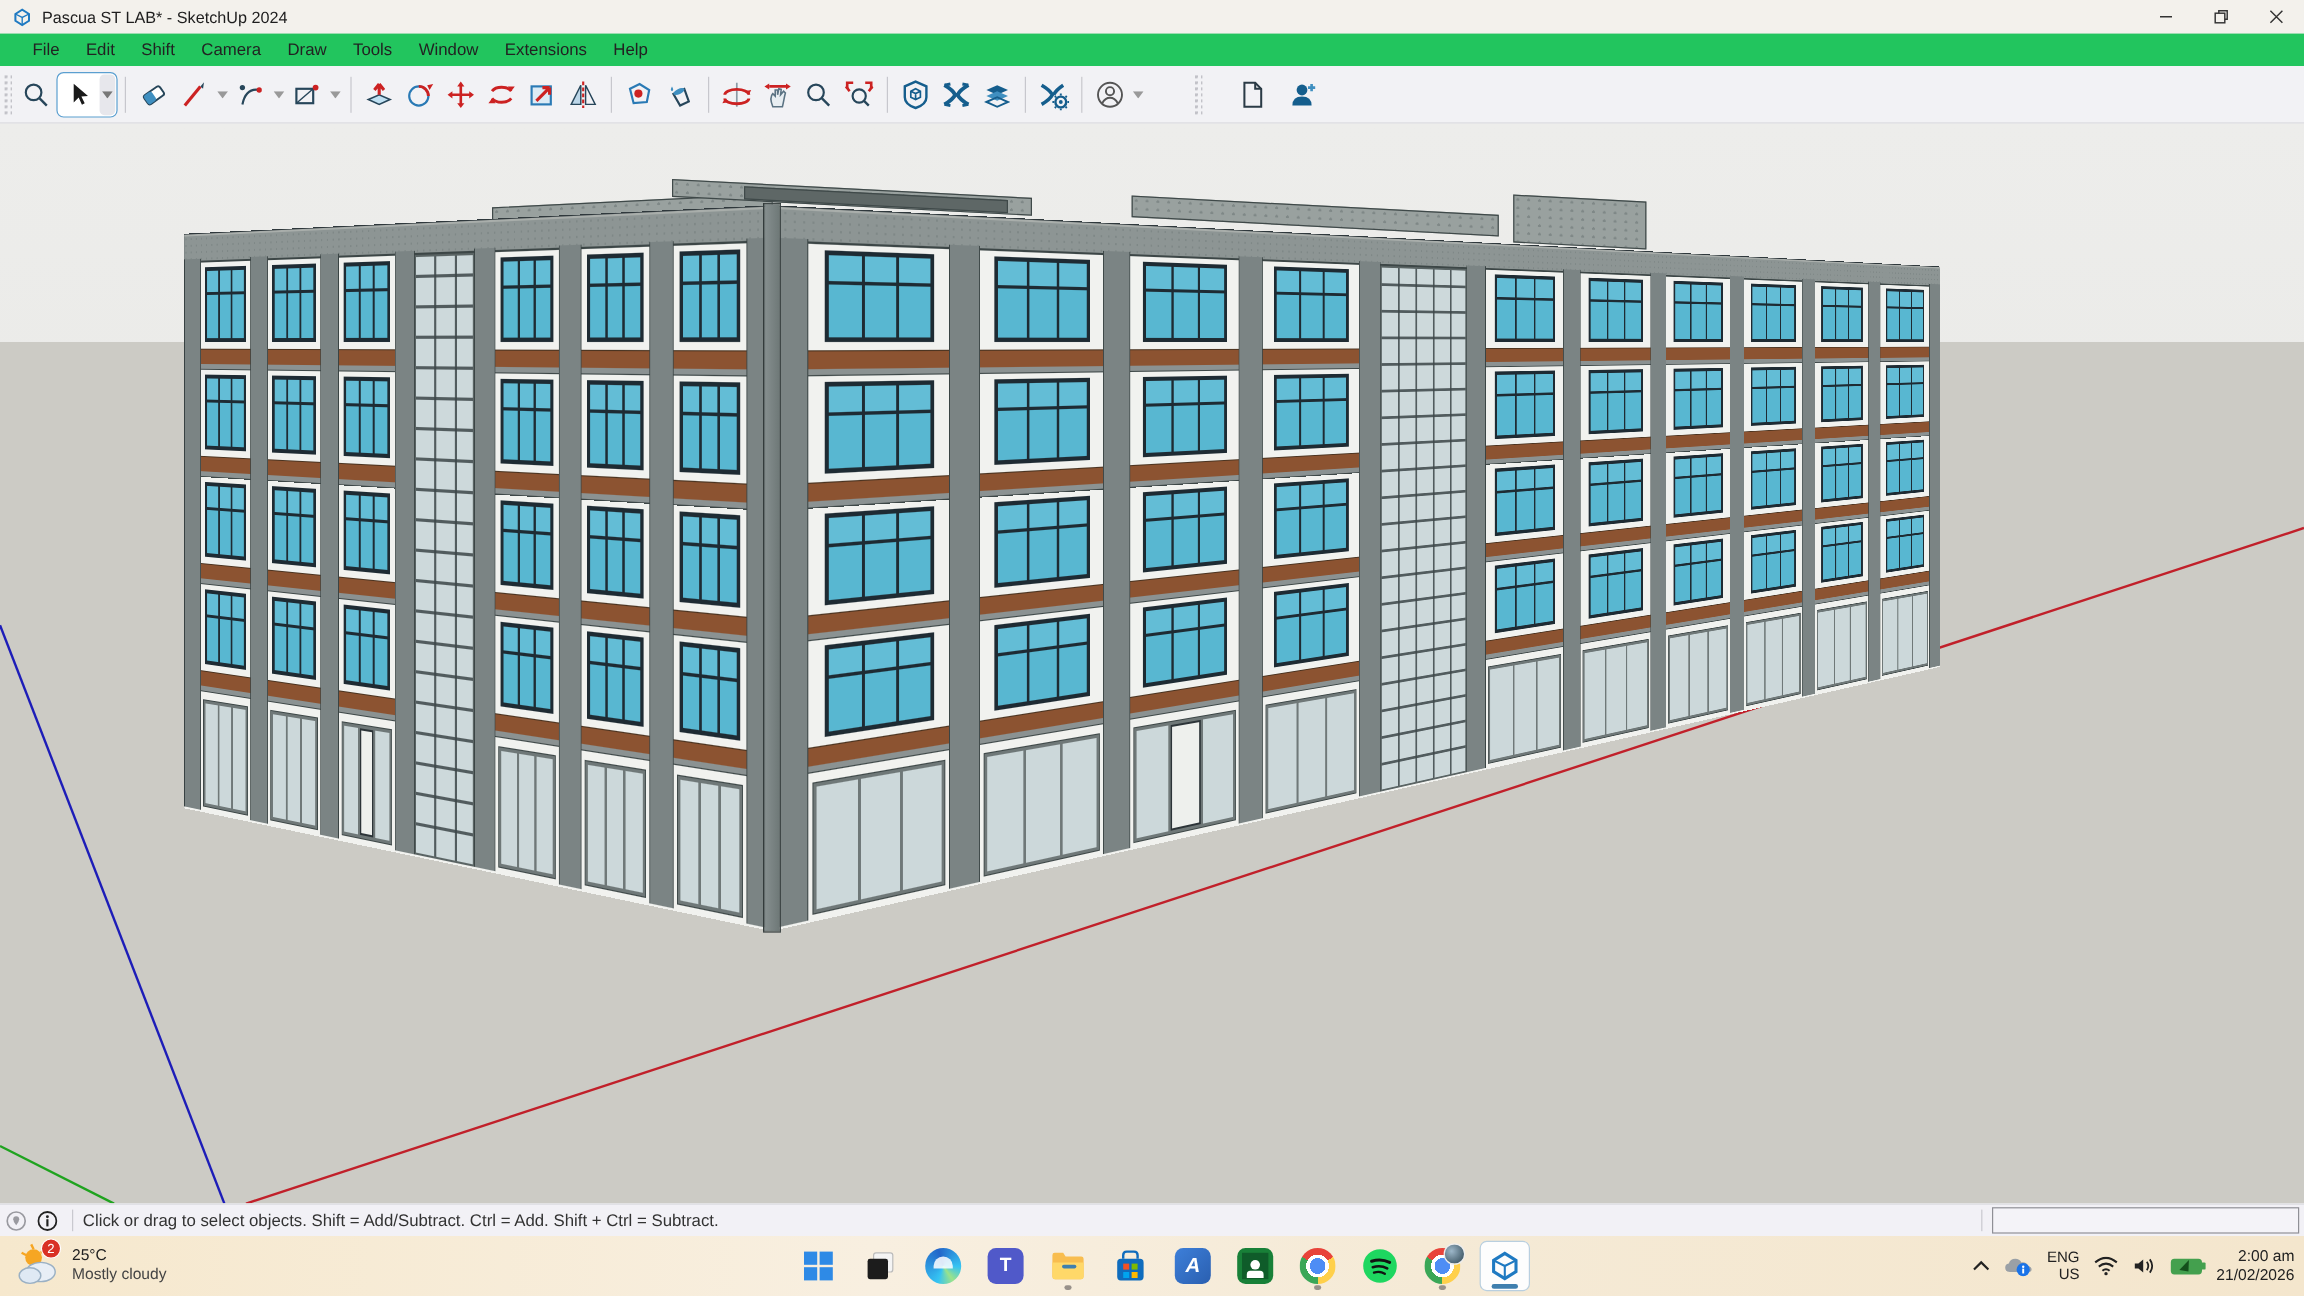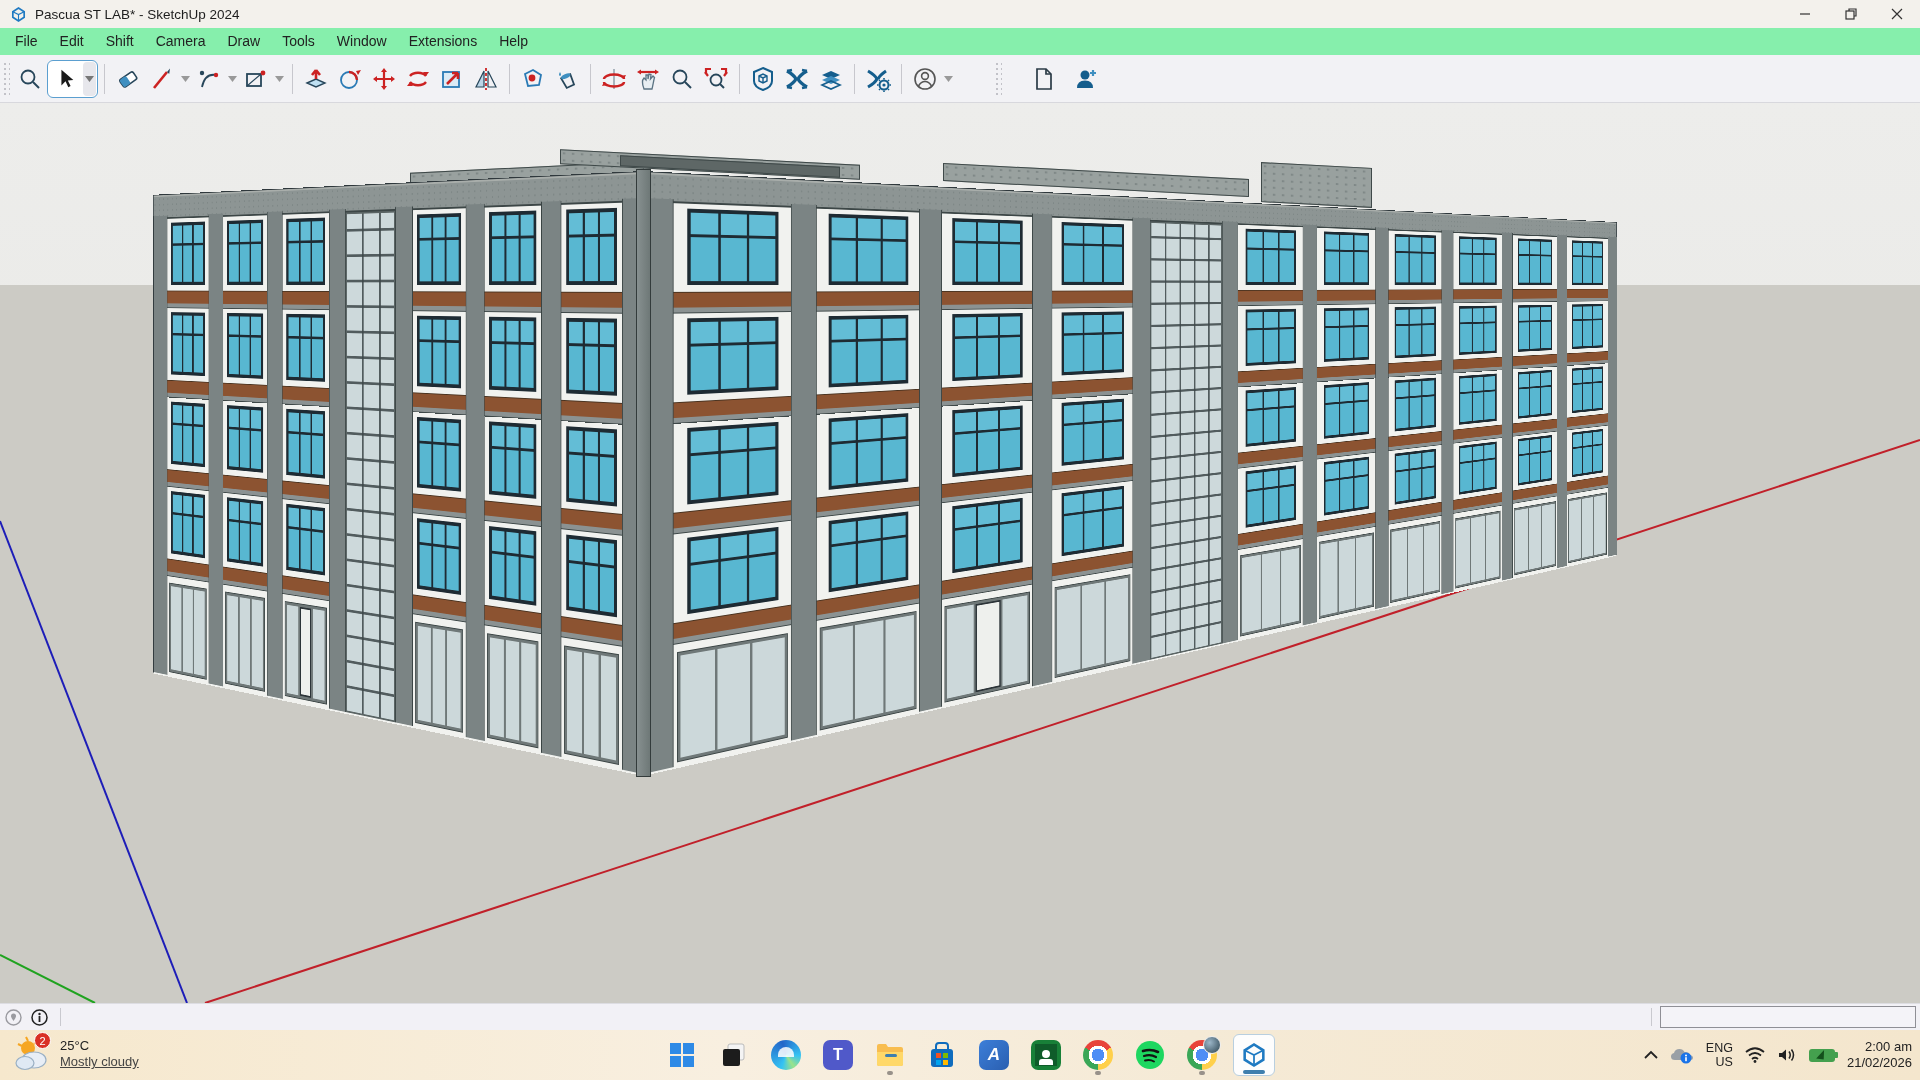--- a/index.html
+++ b/index.html
@@ -5,21 +5,21 @@
   html,body{margin:0;padding:0;}
   body{width:1920px;height:1080px;overflow:hidden;font-family:"Liberation Sans",sans-serif;background:#e9e9e6;position:relative;}
   svg{display:block}
   
   .titlebar{position:absolute;left:0;top:0;width:1920px;height:28px;background:#f3f1ec;display:flex;align-items:center;}
   .titlebar .logo{margin-left:10px;}
   .titlebar .title{margin-left:8px;font-size:13.5px;color:#1d1d1d;}
   .winbtns{margin-left:auto;display:flex;}
   .winbtn{width:46px;height:28px;display:flex;align-items:center;justify-content:center;color:#333;}
   
-  .menubar{position:absolute;left:0;top:28px;width:1920px;height:27px;background:#86efac;display:flex;align-items:center;padding-left:4px;box-sizing:border-box;}
+  .menubar{position:absolute;left:0;top:28px;width:1920px;height:27px;background:#22c55e;display:flex;align-items:center;padding-left:16px;box-sizing:border-box;}
   .menu-item{font-size:14px;color:#222;padding:0 11px;line-height:27px;}
   
   .toolbar{position:absolute;left:0;top:55px;width:1920px;height:48px;background:#f2f2f5;border-bottom:1px solid #d8d8dd;display:flex;align-items:center;box-sizing:border-box;}
   .tbtn{width:34px;height:36px;display:flex;align-items:center;justify-content:center;flex:0 0 auto;}
   .tsep{width:1px;height:30px;background:#c7c7cd;margin:0 6px;flex:0 0 auto;}
   .tgrip{width:7px;height:34px;margin:0 3px;background:radial-gradient(circle at 2px 2px,#c2c2c8 1.2px,transparent 1.4px);background-size:5px 5px;flex:0 0 auto;}
   .tcaret{width:13px;height:36px;display:flex;align-items:center;justify-content:center;flex:0 0 auto;}
   .sel-combo{display:flex;align-items:center;border:1.5px solid #5b9fd0;border-radius:6px;background:#fff;height:38px;box-sizing:border-box;padding:0 1px;}
   .sel-combo .tcaret{background:#e7e7ec;height:34px;border-radius:4px;}
   
@@ -50,21 +50,21 @@
   .sb-sep{width:1px;height:18px;background:#c9c9cf;margin:0 8px;}
   .sb-msg{font-size:14px;color:#333;}
   .sb-right{margin-left:auto;display:flex;align-items:center;}
   .measure{width:250px;height:18px;border:1px solid #8f8f96;background:#f4f3f8;margin-right:4px;font-size:12px;}
   
   .taskbar{position:absolute;left:0;top:1030px;width:1920px;height:50px;background:linear-gradient(90deg,#f6e8cd,#f8efe0 38%,#f5ead6 62%,#f4e6cd);display:flex;align-items:center;}
   .weather{position:absolute;left:12px;top:4px;display:flex;align-items:center;}
   .weather .wicon{position:relative;width:40px;height:40px;}
   .wbadge{position:absolute;left:22px;top:-2px;width:17px;height:17px;border-radius:50%;background:#d93025;color:#fff;font-size:11px;display:flex;align-items:center;justify-content:center;border:1.5px solid #fff;box-sizing:border-box;}
   .wtxt{margin-left:8px;font-size:13px;color:#222;line-height:16px;}
-  .wtxt .cond{color:#444;text-decoration:underline;}
+  .wtxt .cond{color:#444;}
   .tb-center{position:absolute;left:968px;top:0;height:50px;transform:translateX(-50%);display:flex;align-items:center;gap:10px;}
   .tb-ic{width:42px;height:42px;display:flex;align-items:center;justify-content:center;position:relative;border-radius:6px;}
   .rundot{position:absolute;bottom:1px;left:50%;transform:translateX(-50%);width:6px;height:4px;border-radius:2px;background:#98918a;}
   .runpill{position:absolute;bottom:1px;left:50%;transform:translateX(-50%);width:22px;height:4px;border-radius:2px;background:#3f7fae;}
   .tb-active{background:#fdfdfd;border:1px solid #b9cfdf;box-sizing:border-box;}
   .searchpill{width:250px;height:36px;background:#fdfdfd;border:1px solid #e4ddd2;border-radius:18px;display:flex;align-items:center;padding:0 4px 0 14px;box-sizing:border-box;box-shadow:0 1px 2px rgba(0,0,0,.08);}
   .searchpill input{border:none;outline:none;background:transparent;font-size:14px;color:#444;margin-left:8px;width:150px;font-family:"Liberation Sans",sans-serif;}
   .tile{border-radius:7px;display:flex;align-items:center;justify-content:center;color:#fff;font-weight:bold;}
   .teams{width:30px;height:30px;background:#5059c9;font-size:16px;}
   .aapp{width:30px;height:30px;background:linear-gradient(135deg,#3d7fd9,#2a5fb0);font-style:italic;font-size:17px;}
@@ -1081,20 +1081,21 @@
       </svg>
   </div>
   <div class="sb-ico">
     <svg width="17" height="17" viewBox="0 0 17 17">
         <circle cx="8.5" cy="8.5" r="7.5" fill="none" stroke="#222" stroke-width="1.5"></circle>
         <circle cx="8.5" cy="5" r="1.2" fill="#222"></circle>
         <rect x="7.6" y="7" width="1.8" height="6" fill="#222"></rect>
       </svg>
   </div>
   <div class="sb-sep"></div>
+  <span class="sb-msg">Click or drag to select objects. Shift = Add/Subtract. Ctrl = Add. Shift + Ctrl = Subtract.</span>
   <div class="sb-right">
     <div class="sb-sep"></div>
     <input class="measure" value="" style="">
   </div>
 </div>
 
 <div class="taskbar">
   <div class="weather">
     <div class="wicon">
       <svg width="40" height="40" viewBox="0 0 40 40">

